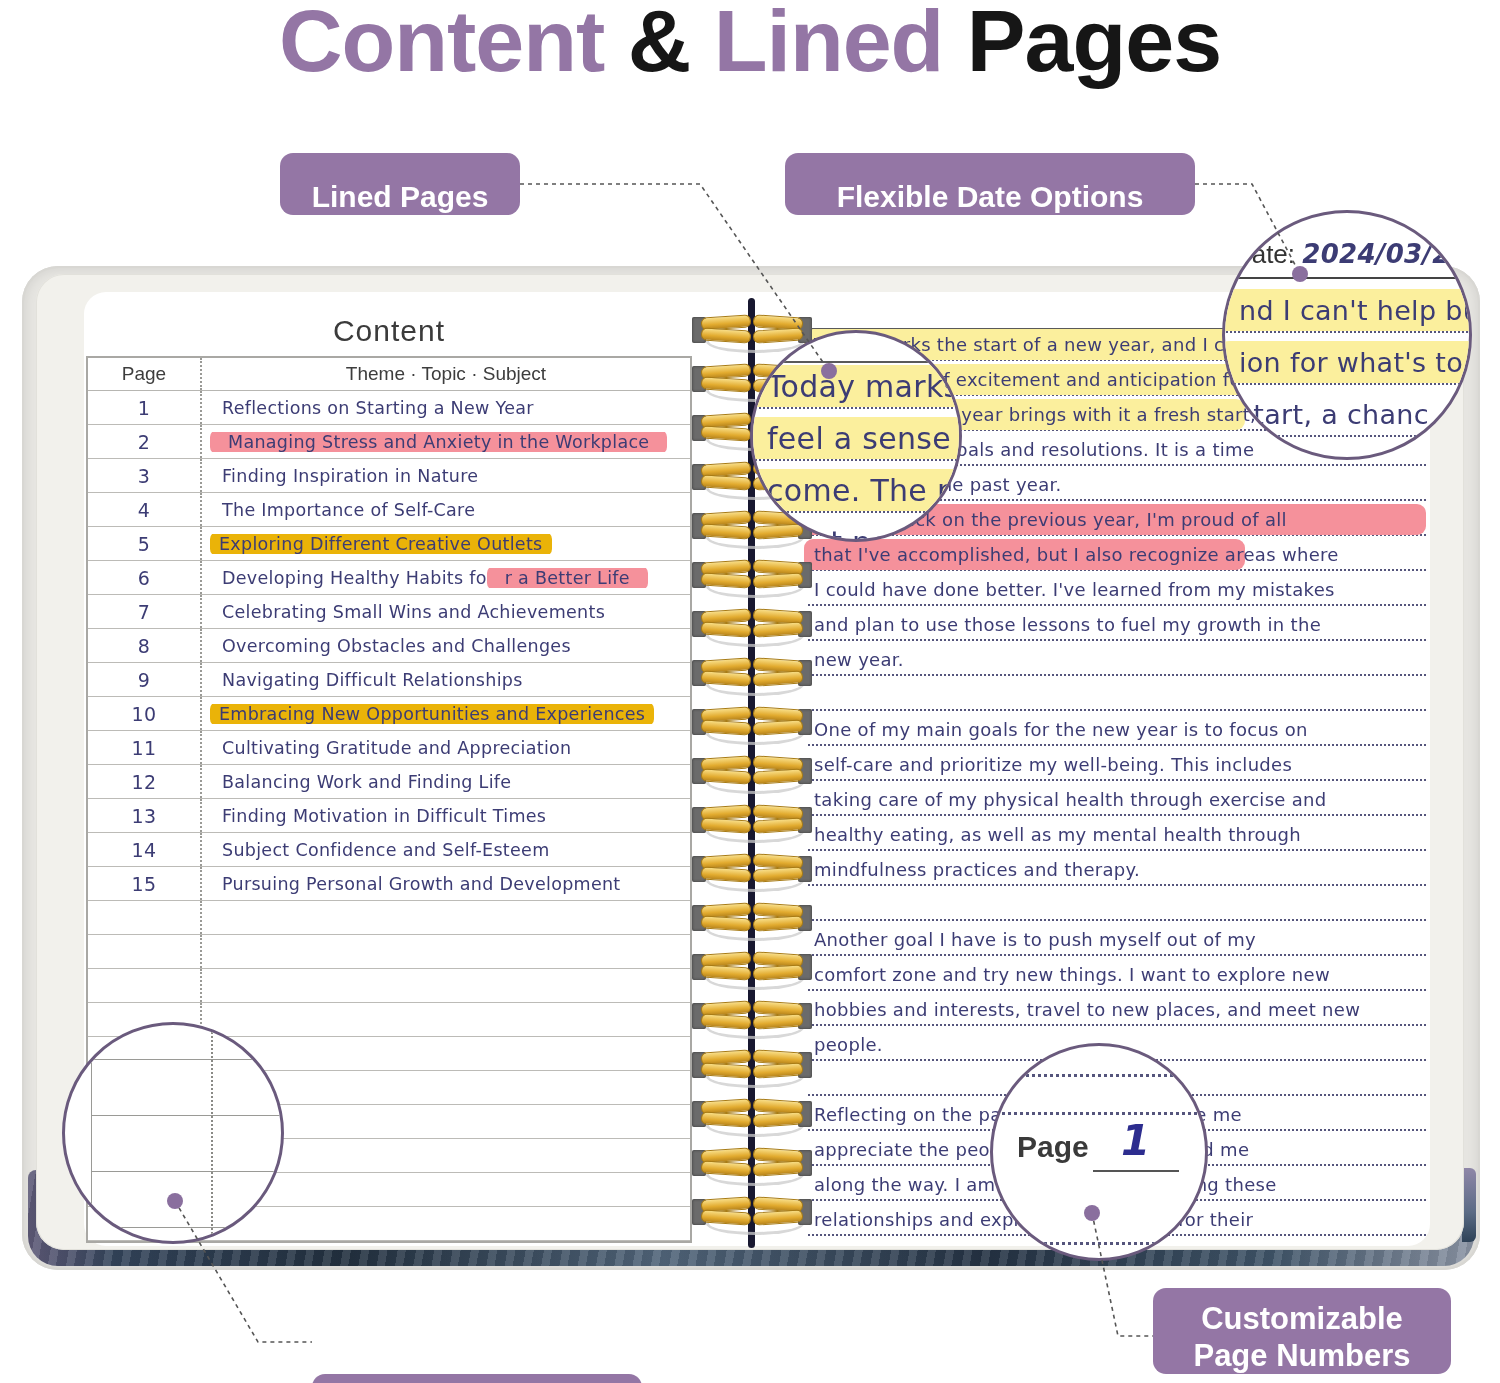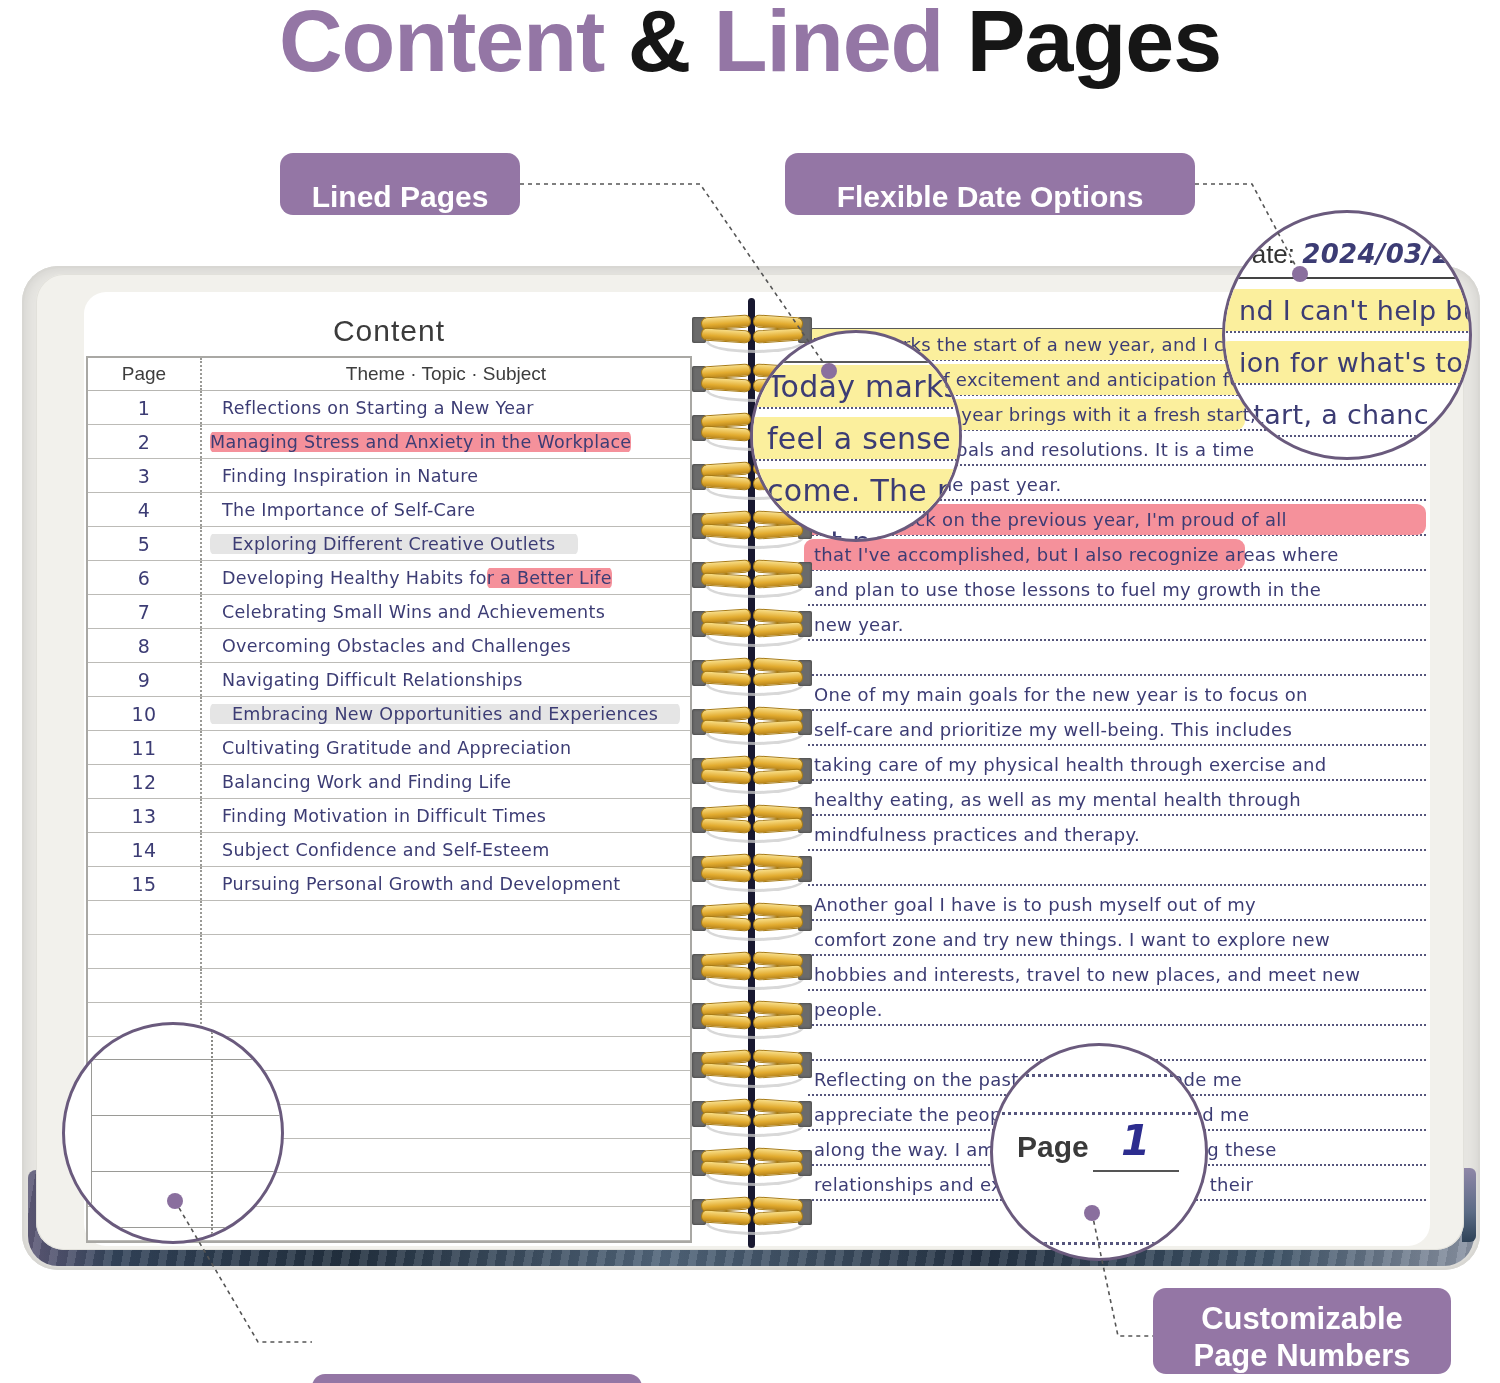--- a/index.html
+++ b/index.html
@@ -63,22 +63,22 @@
     border:2px solid #a9a8a4;box-sizing:border-box;background:#fff;}
   .toc-header{display:flex;height:32px;border-bottom:1px solid #b7b6b2;
     color:#3d3d3d;font-size:19px;align-items:center;}
   .toc-col-page{width:112px;text-align:center;flex:none;
     border-right:2px dotted #9a9a96;height:100%;display:flex;align-items:center;justify-content:center;}
   .toc-col-title{flex:1;text-align:center;}
   .toc-row{display:flex;height:33px;border-bottom:1px solid #bcbbb7;align-items:center;}
   .toc-row .num{width:112px;flex:none;text-align:center;font-size:19px;
     border-right:2px dotted #9a9a96;height:100%;display:flex;align-items:center;justify-content:center;}
   .toc-row .ttl{flex:1;font-size:17.5px;padding-left:8px;white-space:nowrap;overflow:hidden;}
-  .hl-yellow{background:#e5e5e5;border-radius:7px;padding:2px 22px;}
-  .hl-pink{background:#f5919b;border-radius:7px;padding:2px 0;}
+  .hl-yellow{background:#eab308;border-radius:7px;padding:2px 9px;}
+  .hl-pink{background:#f5919b;border-radius:7px;padding:2px 18px;}
   .hl-none{padding:2px 0;margin-left:12px;}
 
   
   .journal{position:absolute;left:812px;top:326px;width:612px;z-index:4;}
   .top-rule{position:absolute;left:812px;top:328px;width:612px;
     border-top:2px solid #5a5a5a;z-index:4;}
   .jline{position:relative;width:612px;height:35px;}
   .jline .rule{position:absolute;left:-4px;right:-2px;bottom:0;
     border-bottom:2px dotted #55557c;}
   .jline .hlbar{position:absolute;left:-8px;bottom:1px;height:31px;border-radius:9px;}
@@ -482,20 +482,24 @@
       <div class="hlbar p" style="width: calc(100% + 10px);"></div>
       <div class="txt hand">Looking back on the previous year, I'm proud of all</div>
     </div>
     <div class="jline">
       <div class="rule"></div>
       <div class="hlbar p" style="width: 72%;"></div>
       <div class="txt hand">that I've accomplished, but I also recognize areas where</div>
     </div>
     <div class="jline">
       <div class="rule"></div>
+      <div class="txt hand">I could have done better. I've learned from my mistakes</div>
+    </div>
+    <div class="jline">
+      <div class="rule"></div>
       <div class="txt hand">and plan to use those lessons to fuel my growth in the</div>
     </div>
     <div class="jline">
       <div class="rule"></div>
       <div class="txt hand">new year.</div>
     </div>
     <div class="jline">
       <div class="rule"></div>
     </div>
     <div class="jline">

